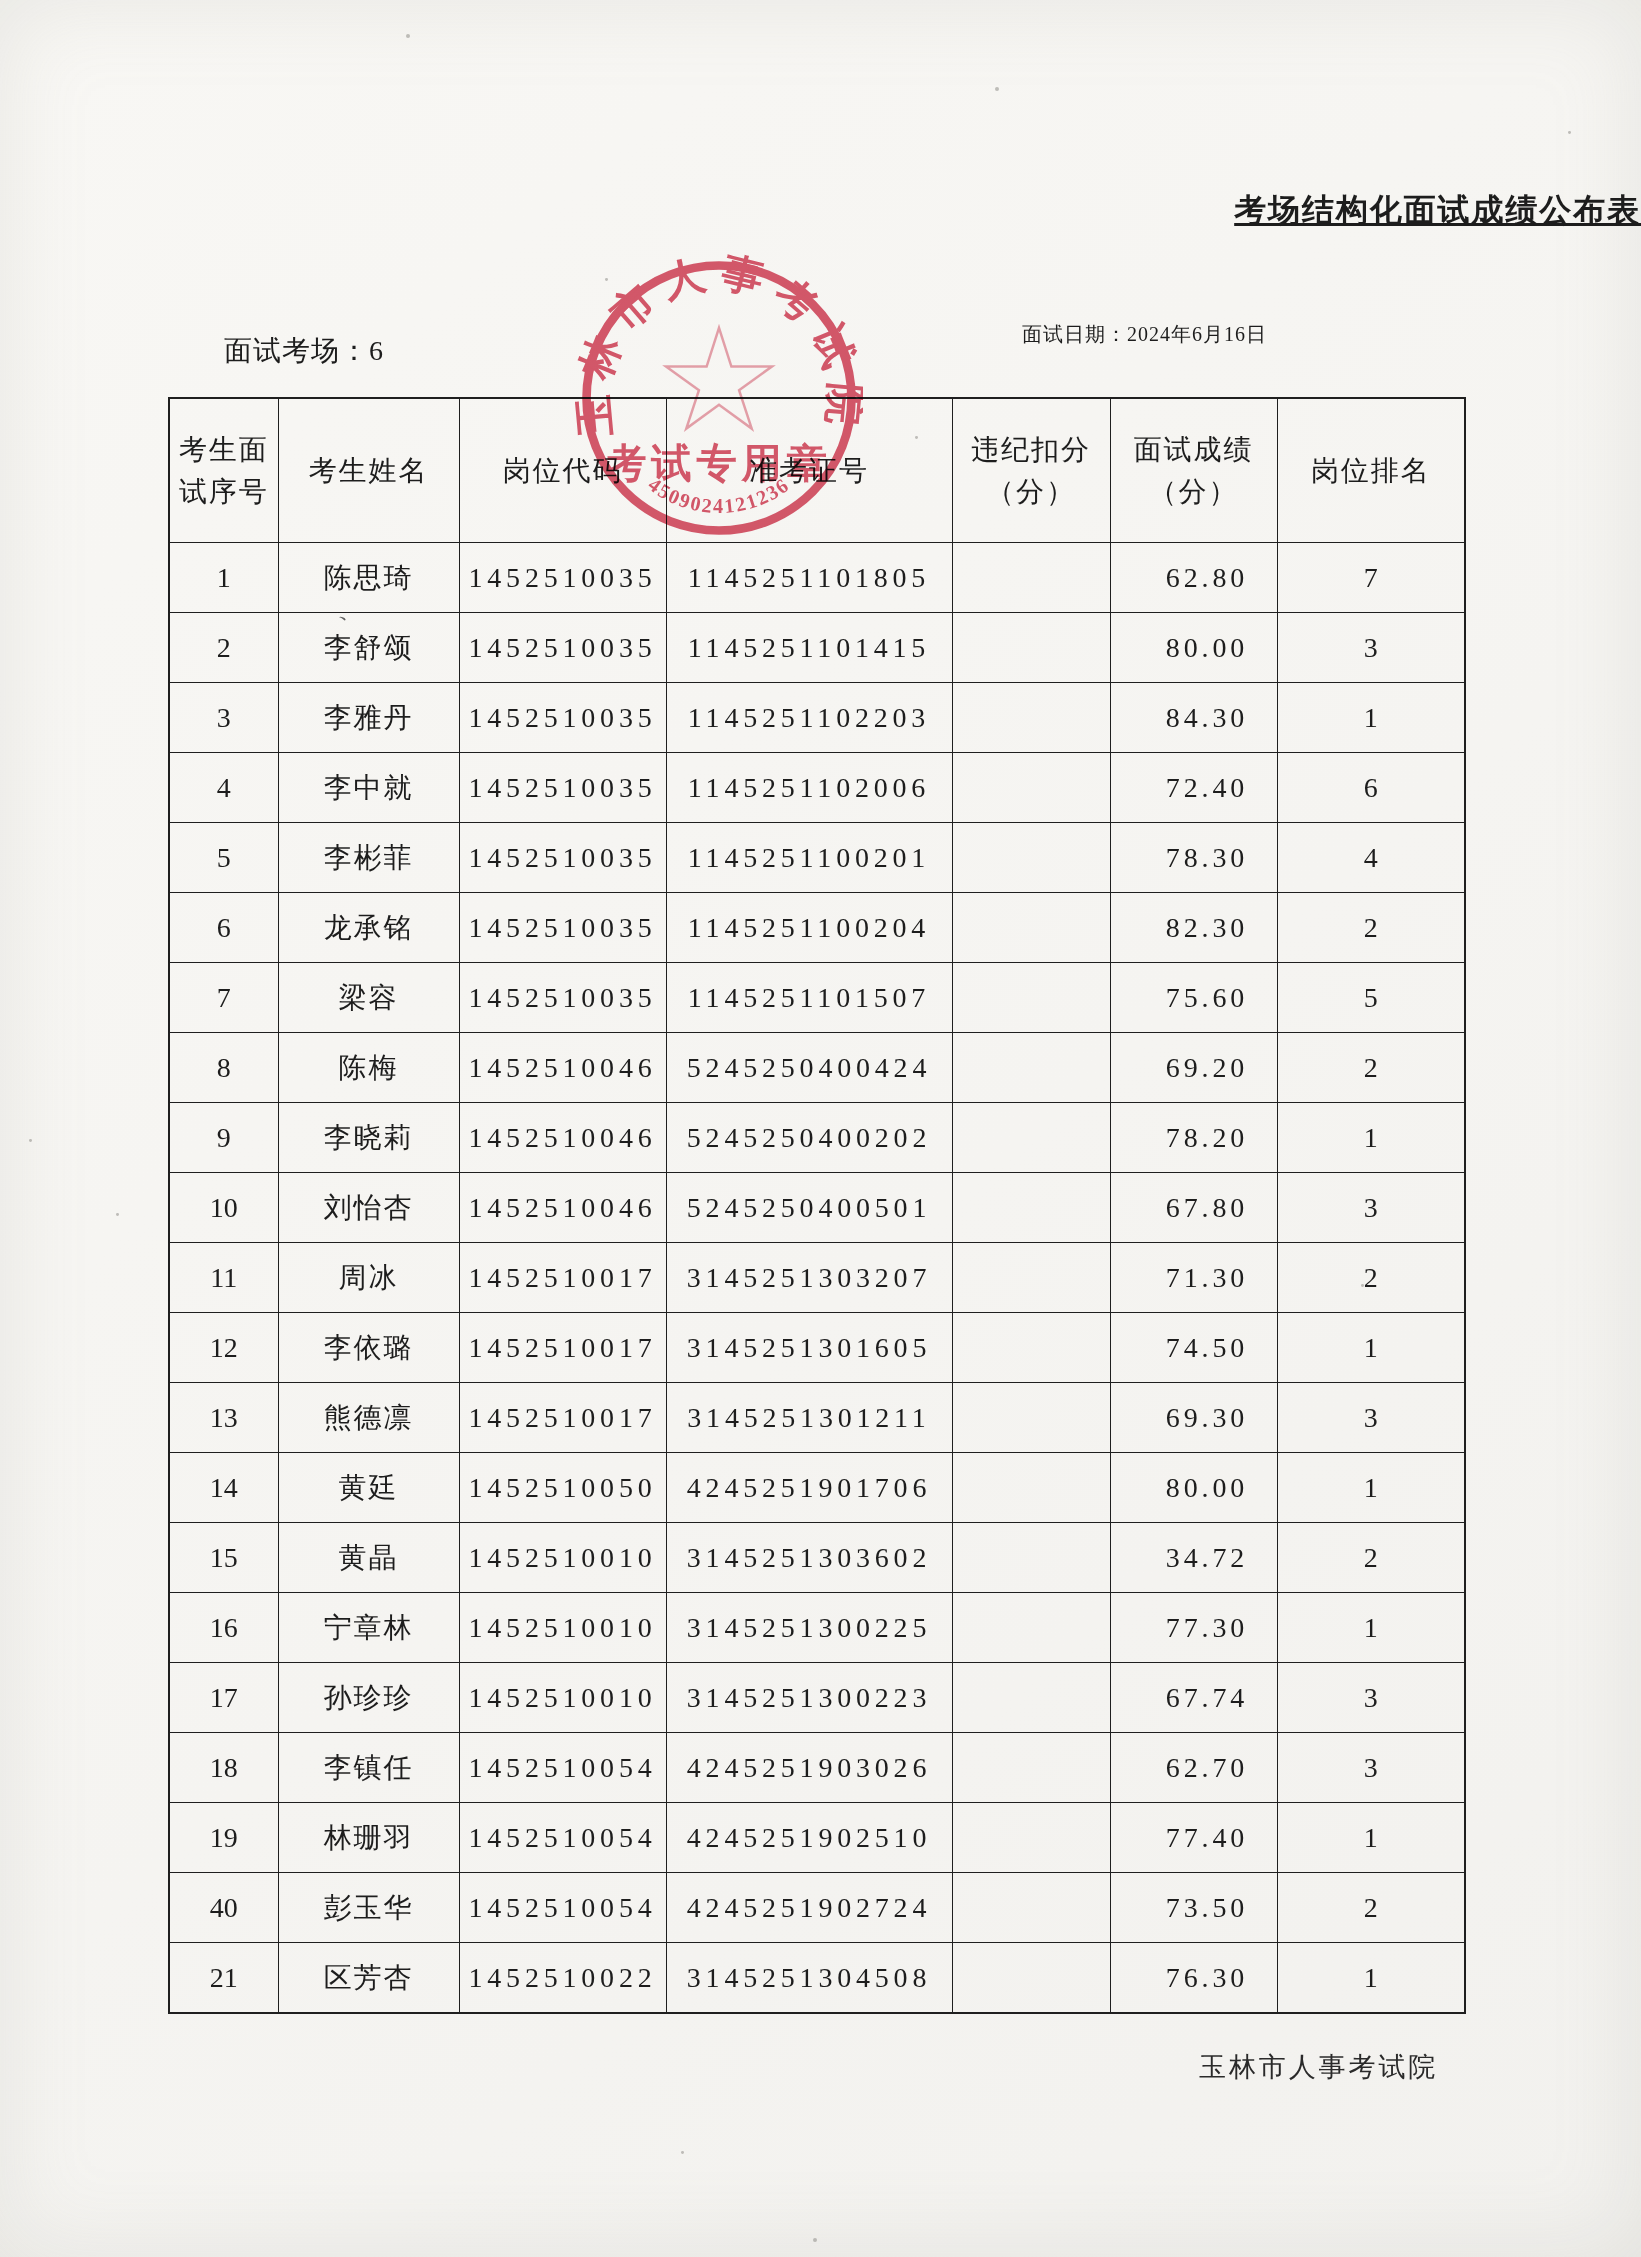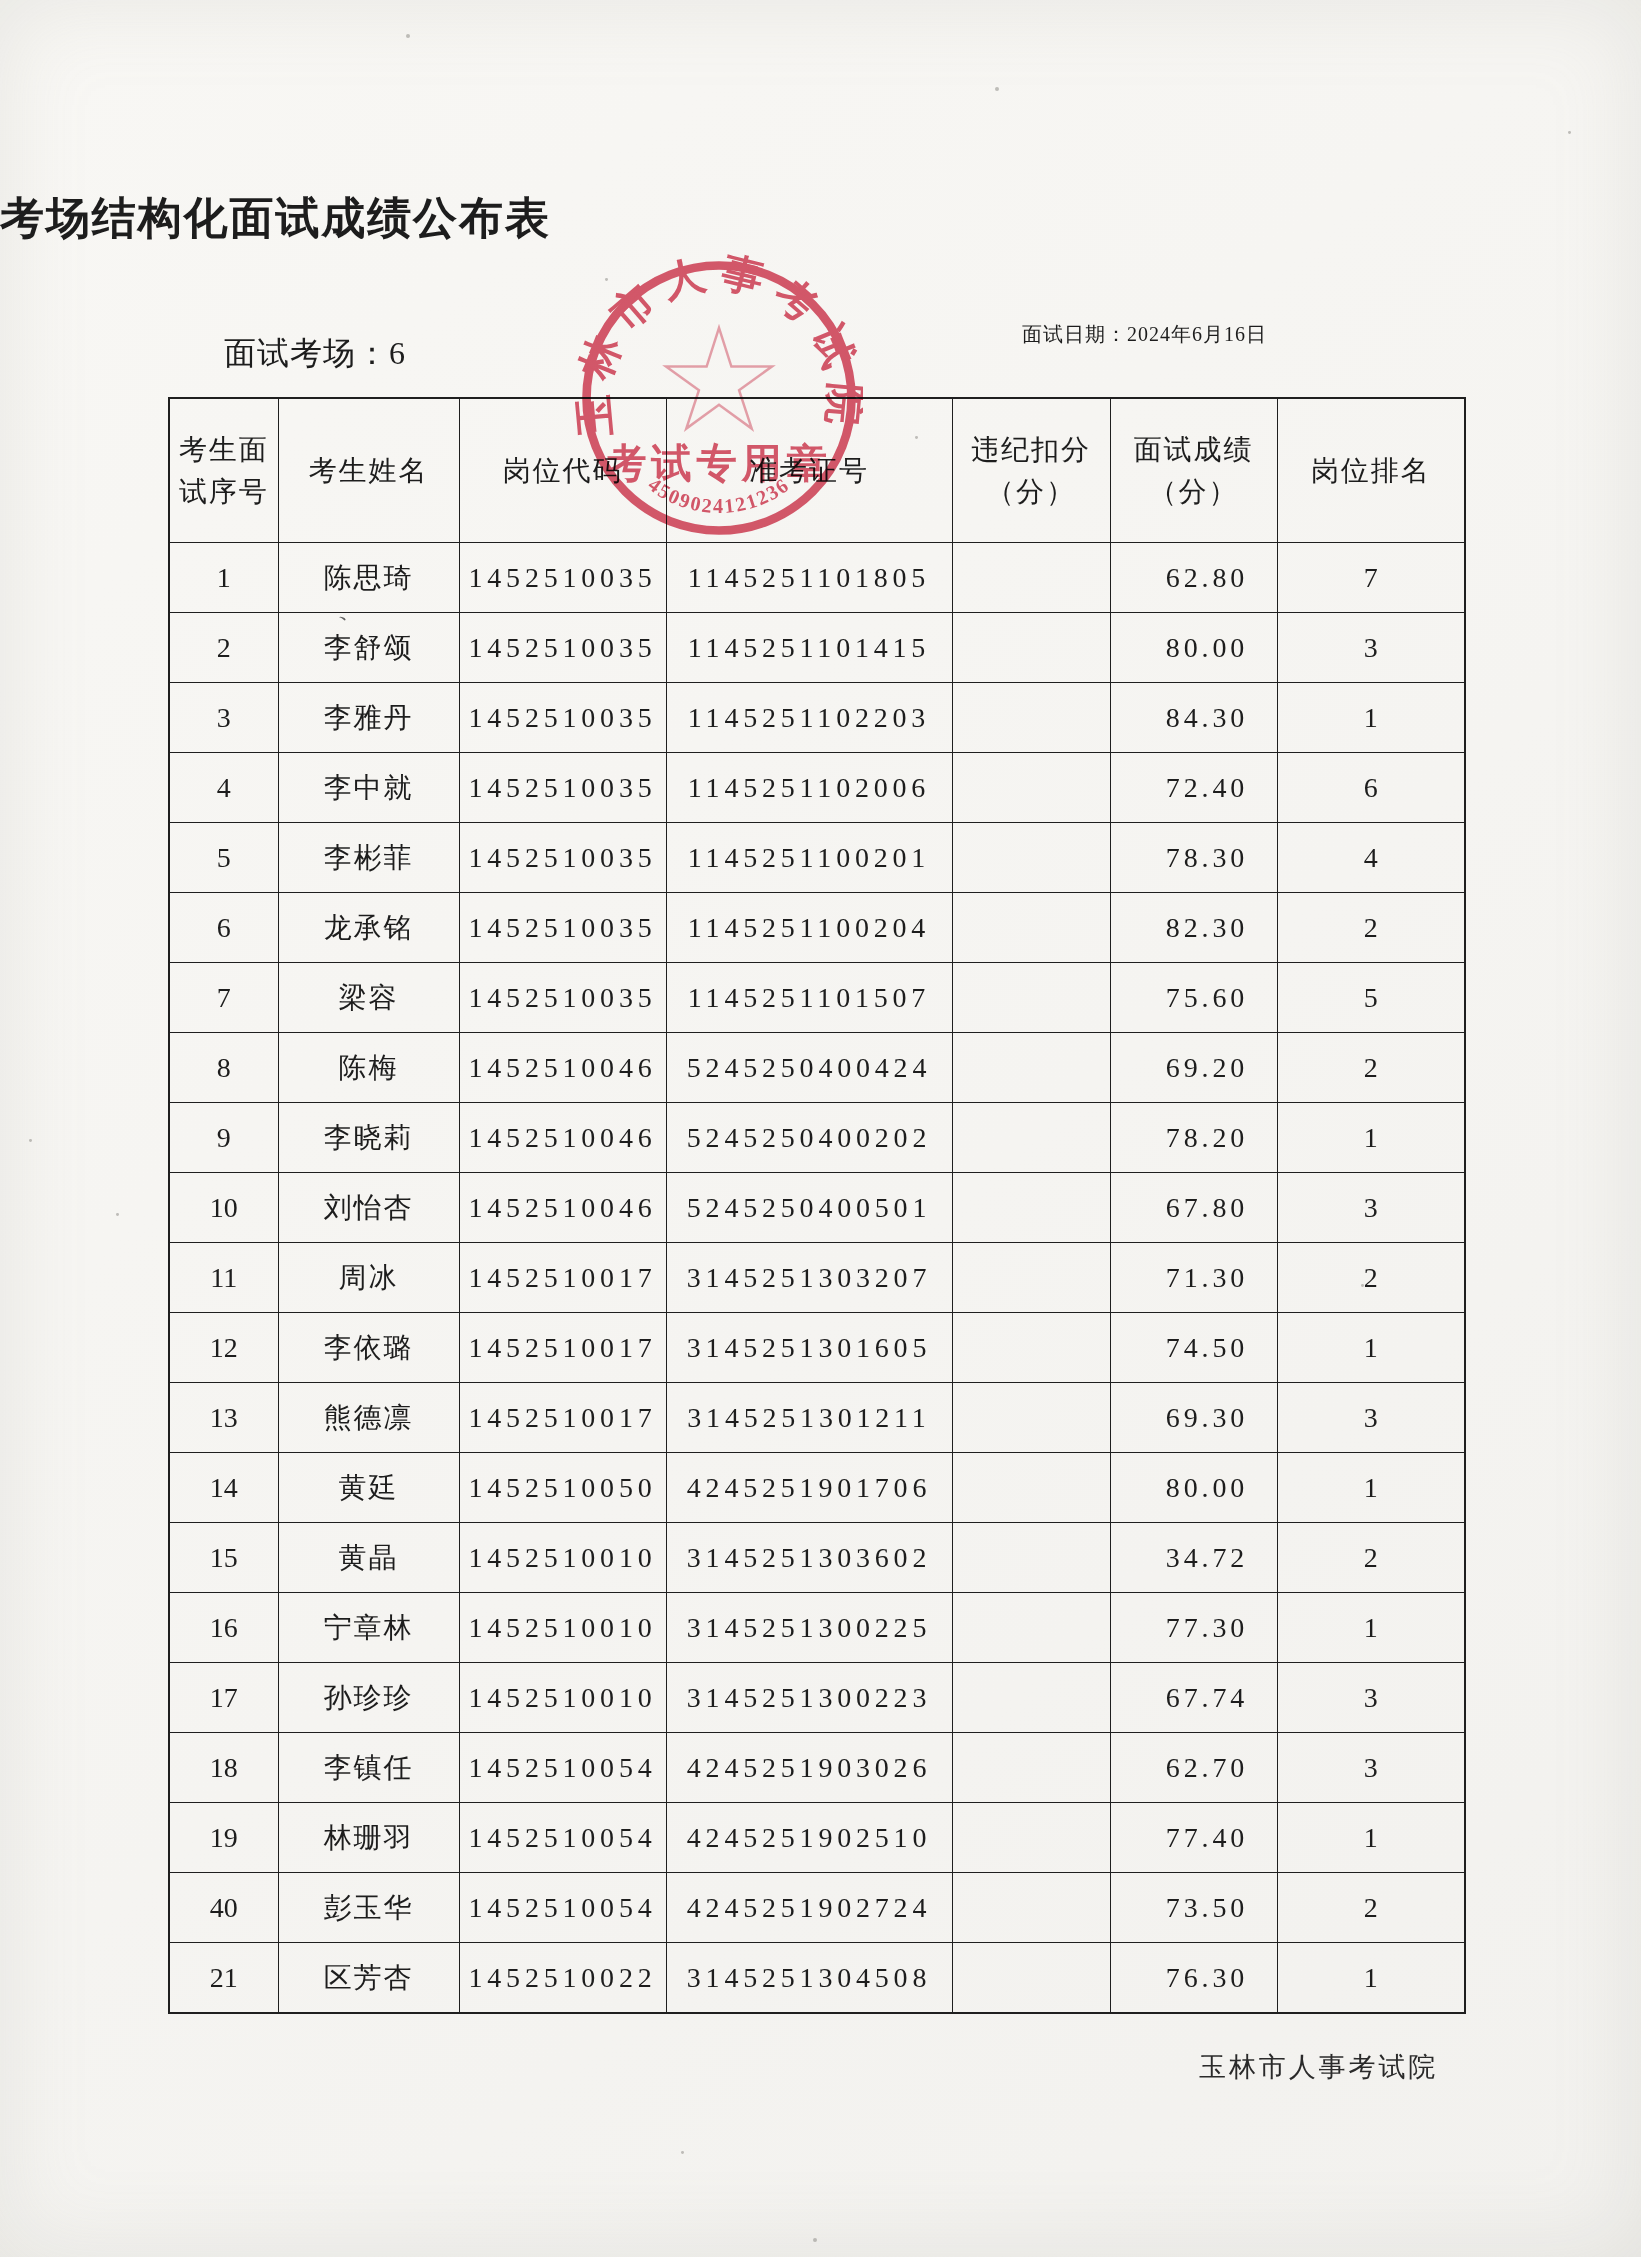--- a/index.html
+++ b/index.html
@@ -8,23 +8,23 @@
     width:1641px;height:2257px;
     margin:0 auto;
     background:linear-gradient(140deg,#f8f7f4 0%,#f5f4f1 55%,#f2f1ee 100%);
     font-family:"Liberation Serif","DejaVu Serif",serif;
     color:#1d1d1d;
     overflow:hidden;
     box-shadow:inset 0 0 87px rgba(160,158,150,.18);
   }
   .title{
     position:absolute;top:189px;left:0;width:100%;
-    text-align:left;font-size:44px;font-weight:bold;letter-spacing:1.9px;
-  }
-  .meta-room{position:absolute;top:332px;left:224px;font-size:32px;letter-spacing:1px;}
+    text-align:right;font-size:32px;font-weight:bold;letter-spacing:1.9px;text-decoration:underline;
+  }
+  .meta-room{position:absolute;top:332px;left:224px;font-size:28px;letter-spacing:1px;}
   .meta-date{position:absolute;top:321px;left:1022px;font-size:20px;letter-spacing:1px;}
   table.score{
     position:absolute;left:168px;top:397px;width:1296px;
     border-collapse:collapse;table-layout:fixed;
     background:transparent;
   }
   table.score,table.score th,table.score td{border:1.9px solid #1f1f1f;}
   table.score{border-width:2.9px;}
   table.score th{
     height:141px;font-weight:normal;font-size:28px;letter-spacing:1.9px;

